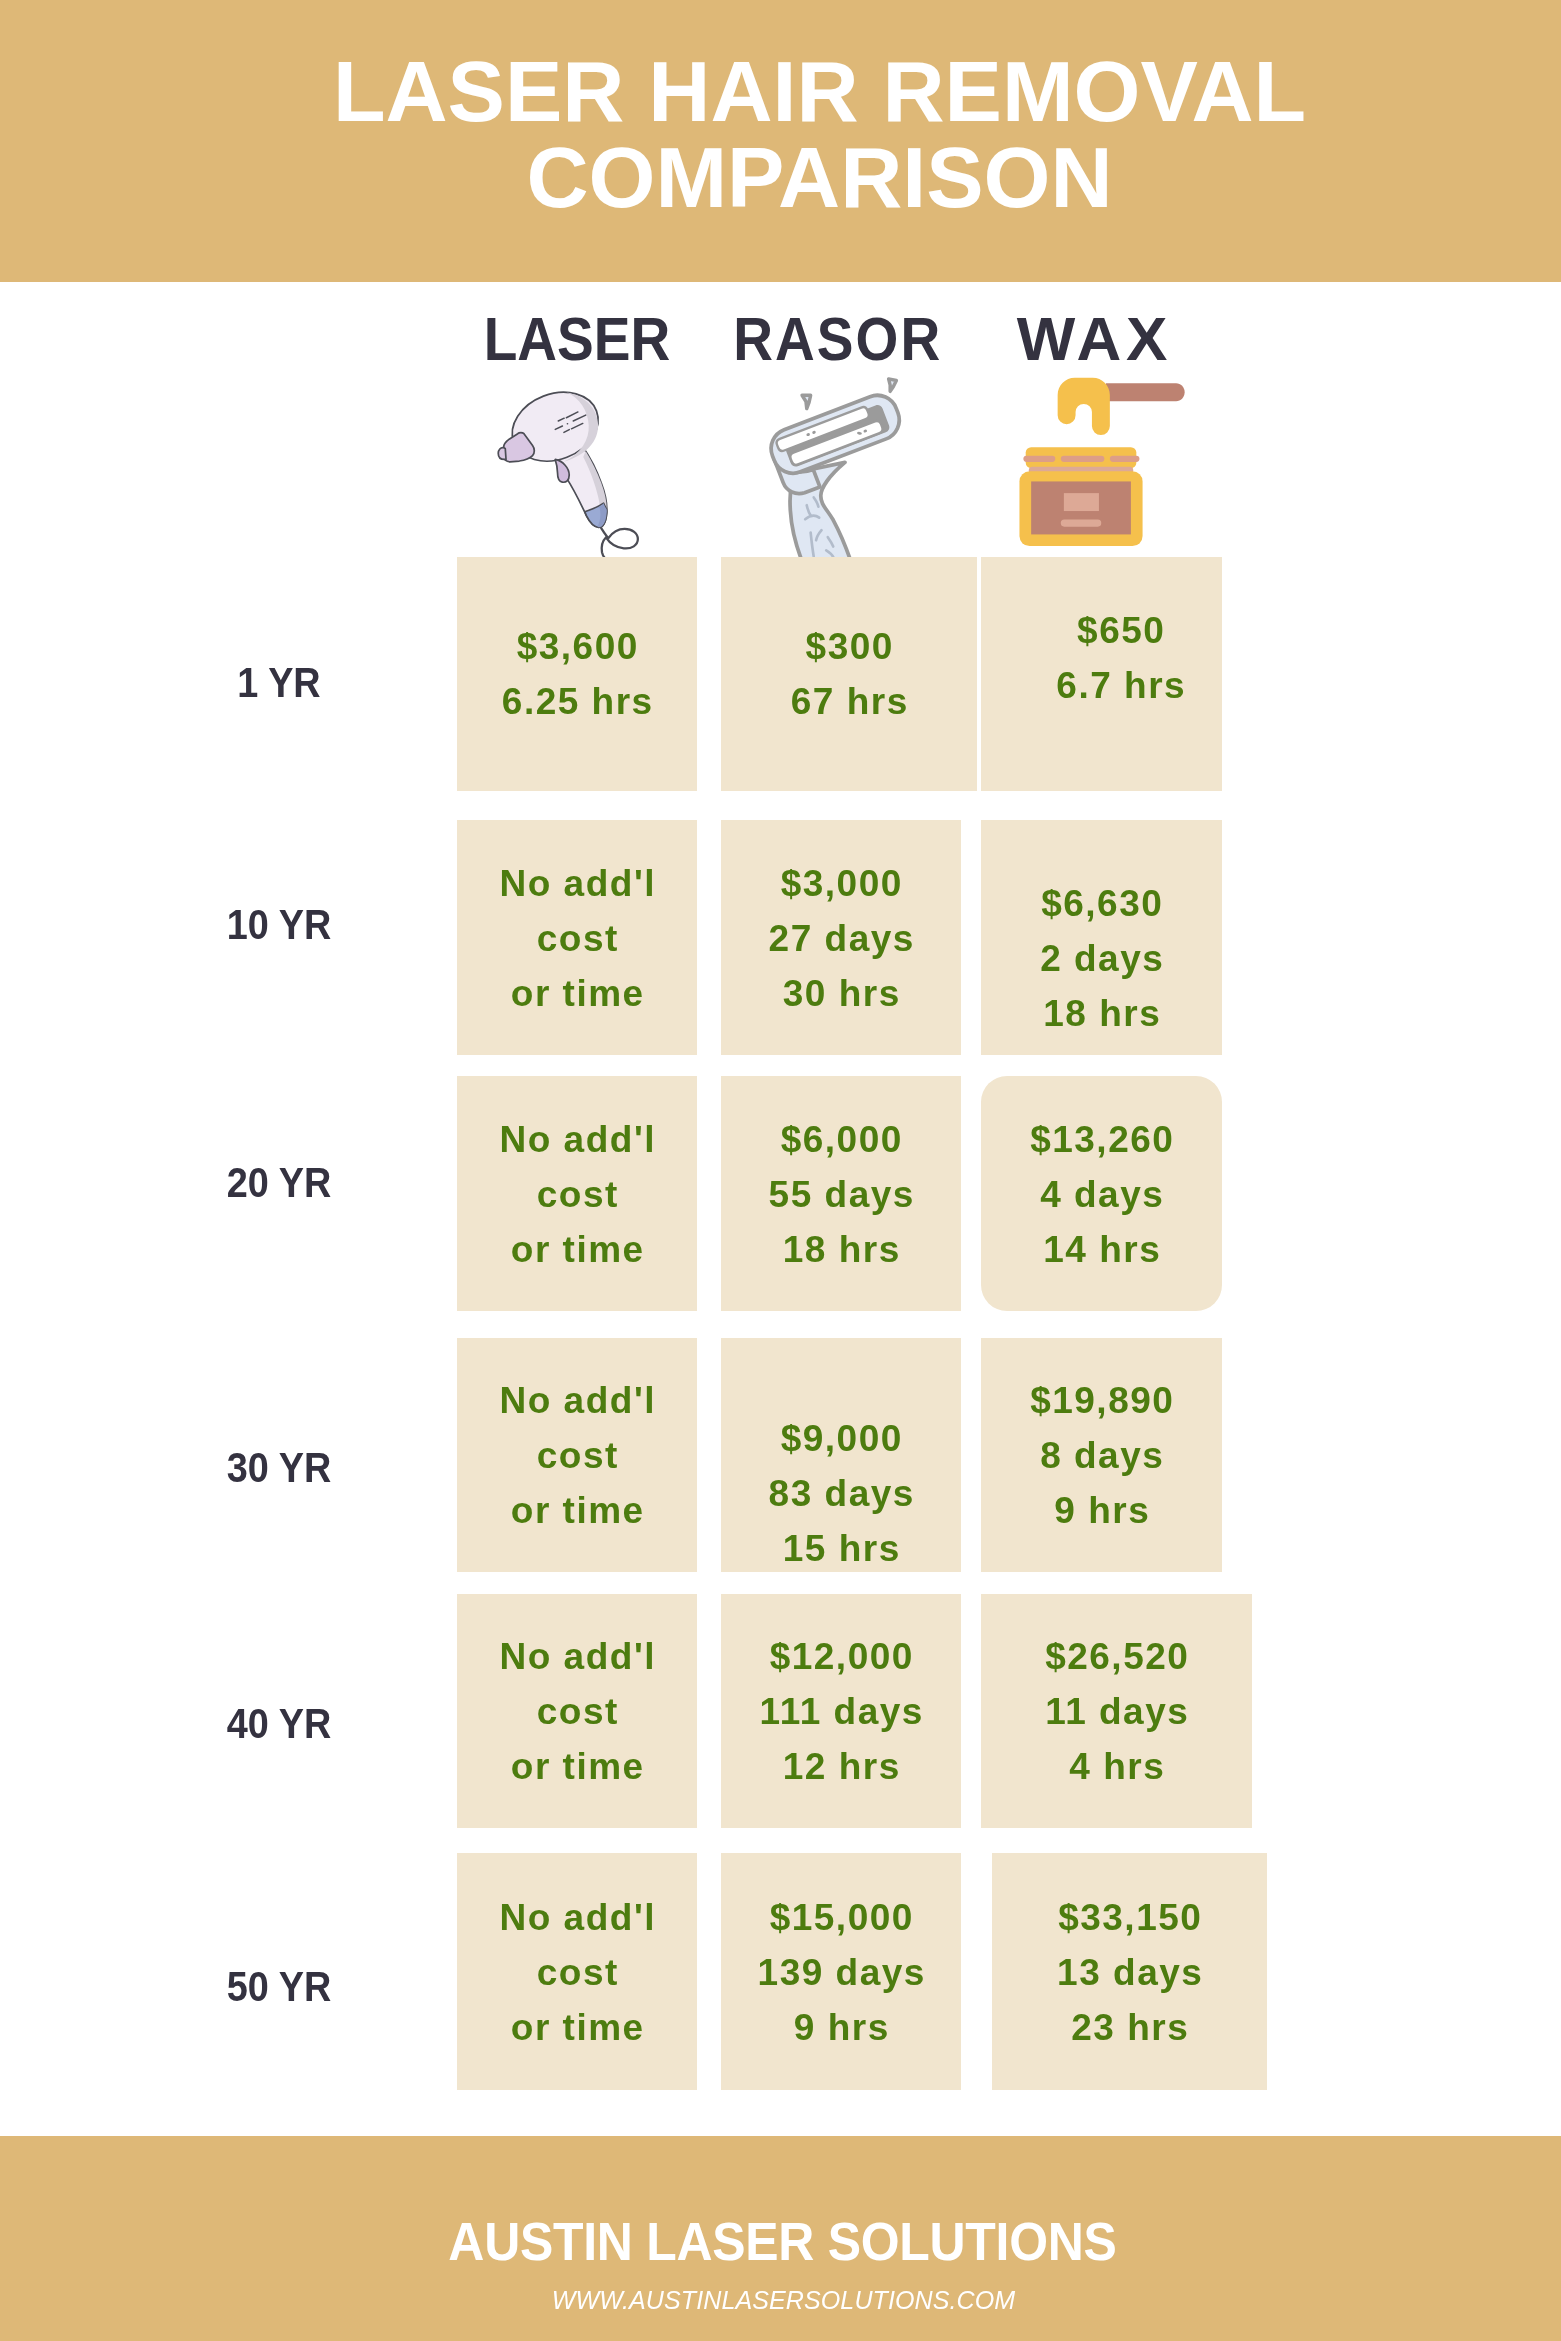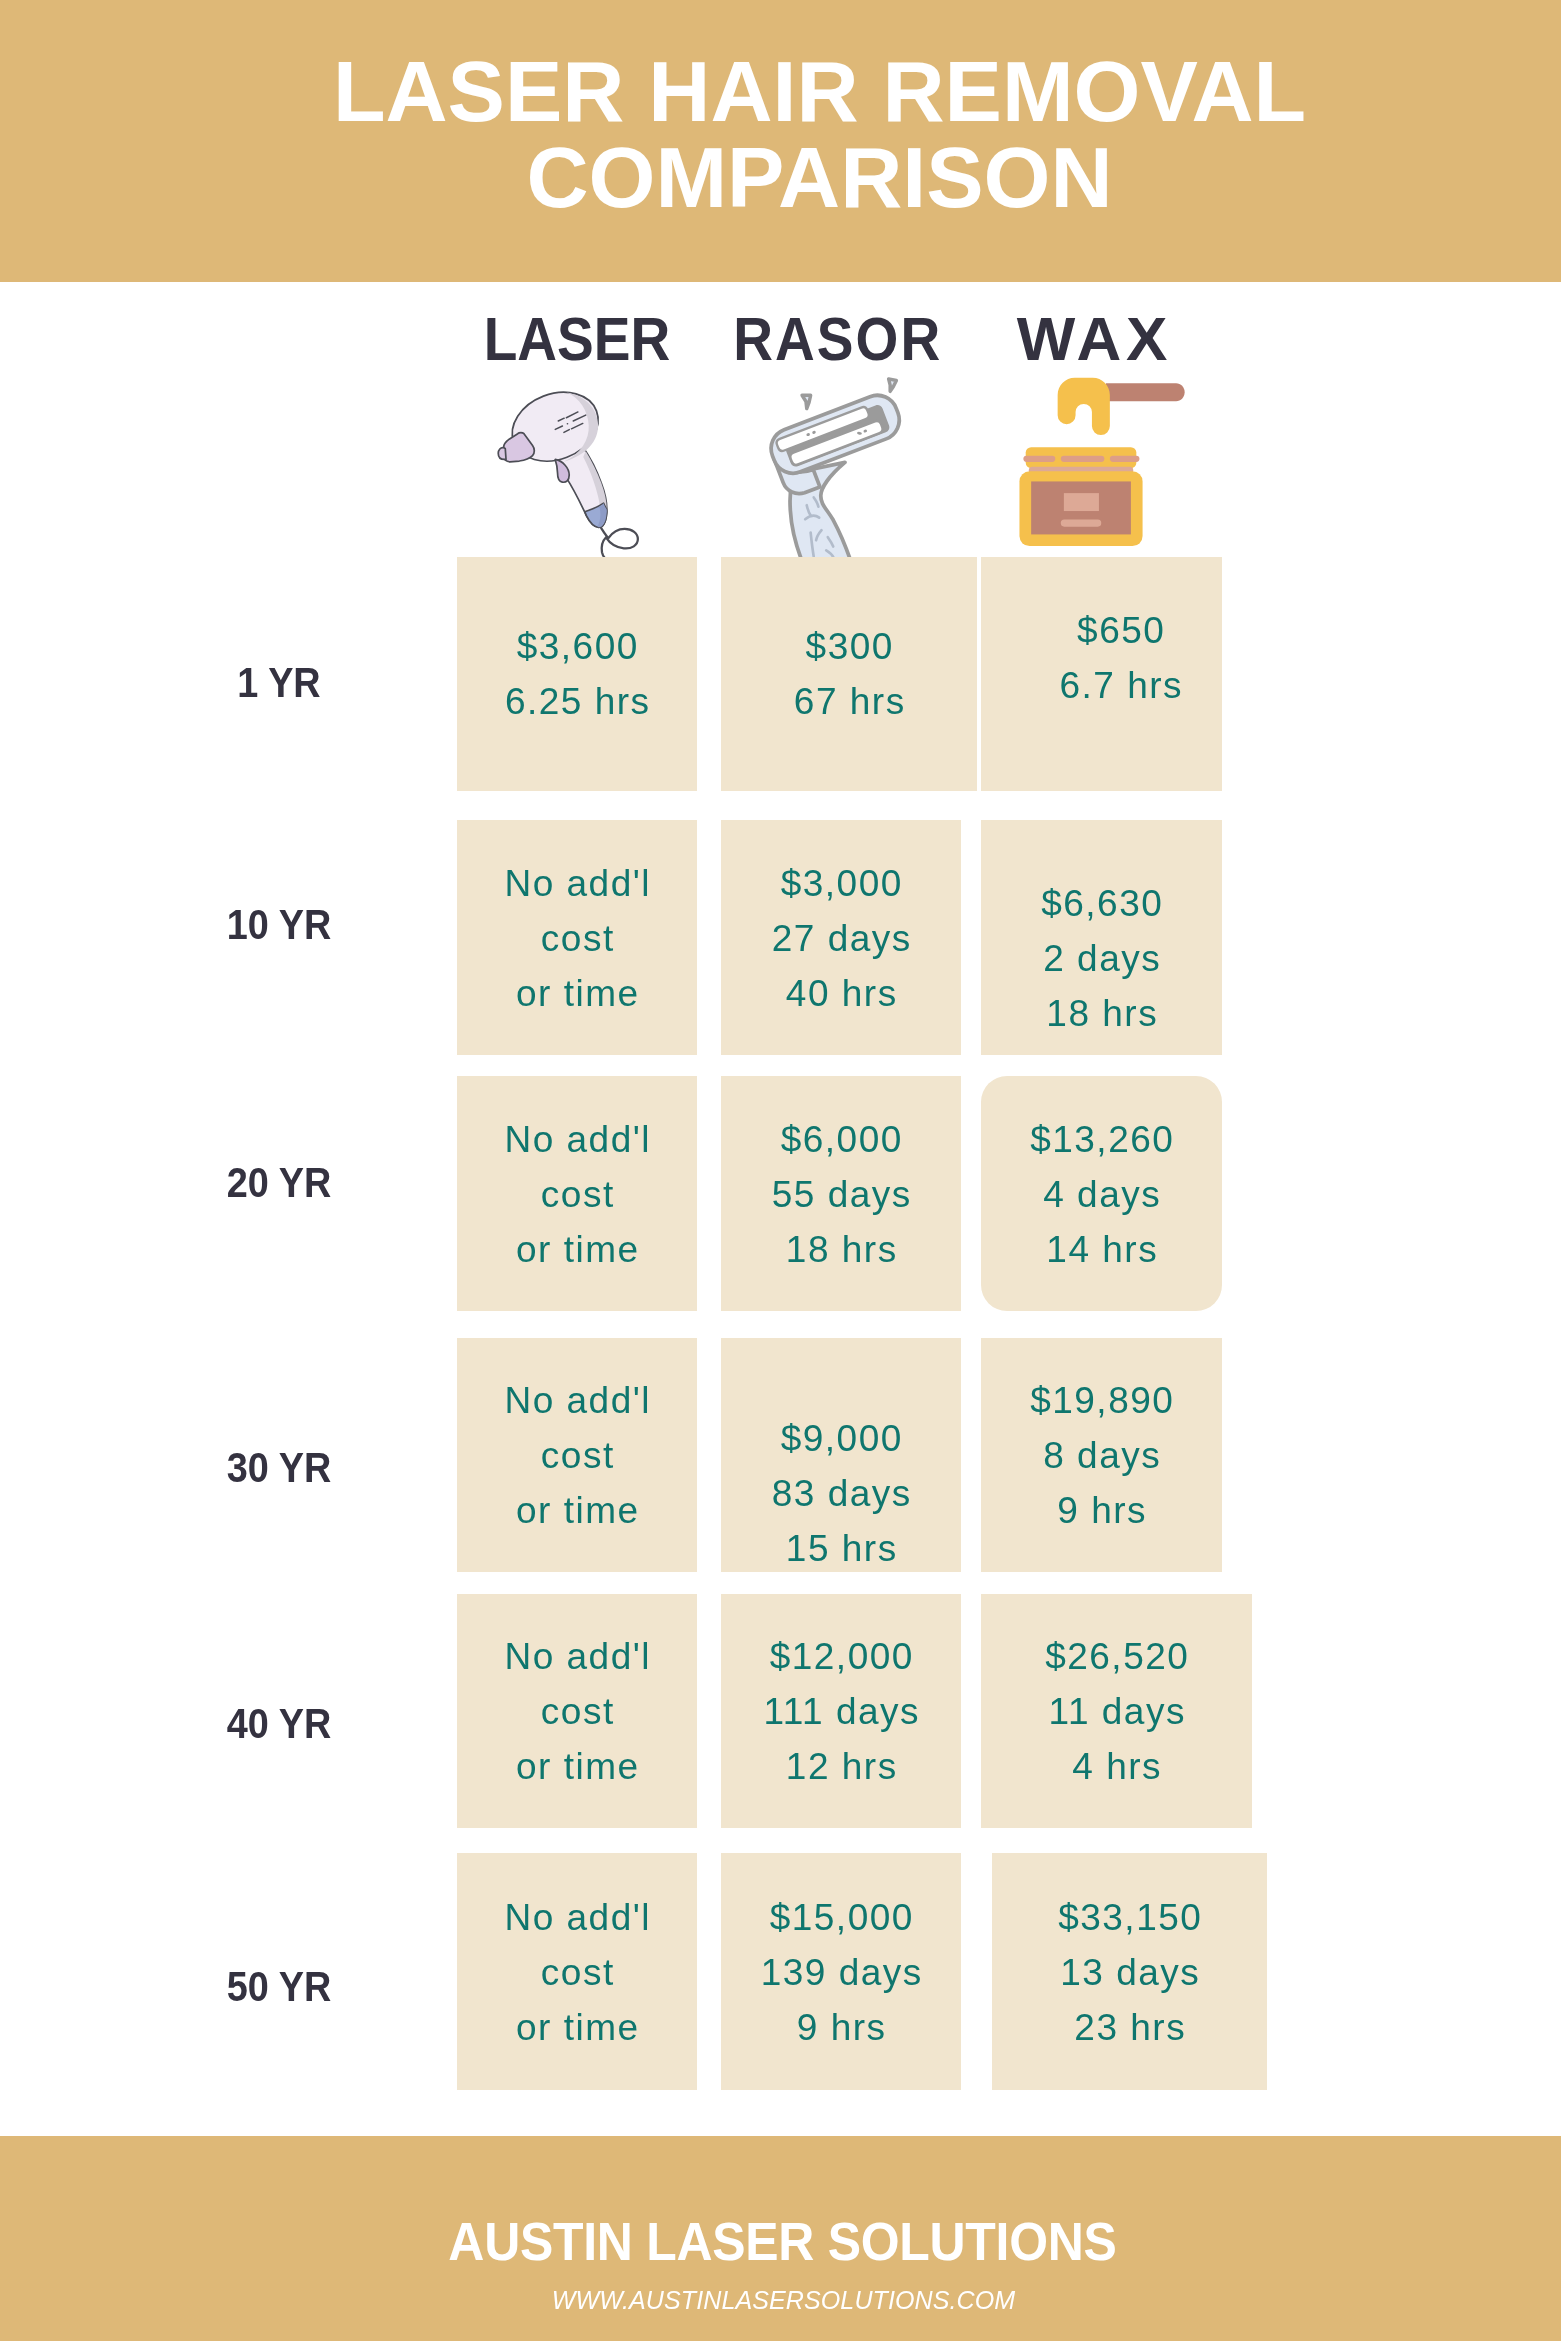--- a/index.html
+++ b/index.html
@@ -26,21 +26,21 @@
             transform:scaleX(0.888);}
   .col-head.c2{letter-spacing:2.3px;text-indent:2.3px;}
   .col-head.c3{letter-spacing:4.7px;text-indent:4.7px;transform:scaleX(1.0);}
 
   
   .icon{position:absolute;}
 
   
   .cell{position:absolute;background:var(--cell);}
   .cell-inner{position:absolute;left:0;width:100%;text-align:center;
-              color:#0f766e;font-weight:400;font-size:37px;line-height:55px;letter-spacing:1.5px;}
+              color:#4d7c0f;font-weight:700;font-size:37px;line-height:55px;letter-spacing:1.5px;}
   .cell-inner > div{text-indent:1.5px;}
   .row-label{position:absolute;color:#343240;font-weight:700;font-size:42px;
              line-height:42px;text-align:center;width:312px;transform:scaleX(0.90);}
 
   
   .footer-band{position:absolute;left:0;top:2136px;width:1561px;height:206px;background:var(--gold);}
   .footer-title{position:absolute;left:2.3px;top:2214px;width:1561px;text-align:center;color:#fff;
                 font-weight:700;font-size:54px;line-height:54px;letter-spacing:-0.3px;
                 transform:scaleX(0.925);}
   .footer-url{position:absolute;left:3.1px;top:2287px;width:1561px;text-align:center;color:#fff;
@@ -205,21 +205,21 @@
         <div class="cell-inner" style="top: 36px;">
           <div>No add'l</div>
           <div>cost</div>
           <div>or time</div>
         </div>
       </div>
       <div class="cell" style="left: 721px; top: 820px; width: 240px; height: 235px;">
         <div class="cell-inner" style="top: 36px;">
           <div>$3,000</div>
           <div>27 days</div>
-          <div>40 hrs</div>
+          <div>30 hrs</div>
         </div>
       </div>
       <div class="cell" style="left: 981px; top: 820px; width: 241px; height: 235px;">
         <div class="cell-inner" style="top: 36px; margin-top: 20px;">
           <div>$6,630</div>
           <div>2 days</div>
           <div>18 hrs</div>
         </div>
       </div>
       <div class="row-label" style="left: 123px; top: 1162px;">20 YR</div>

